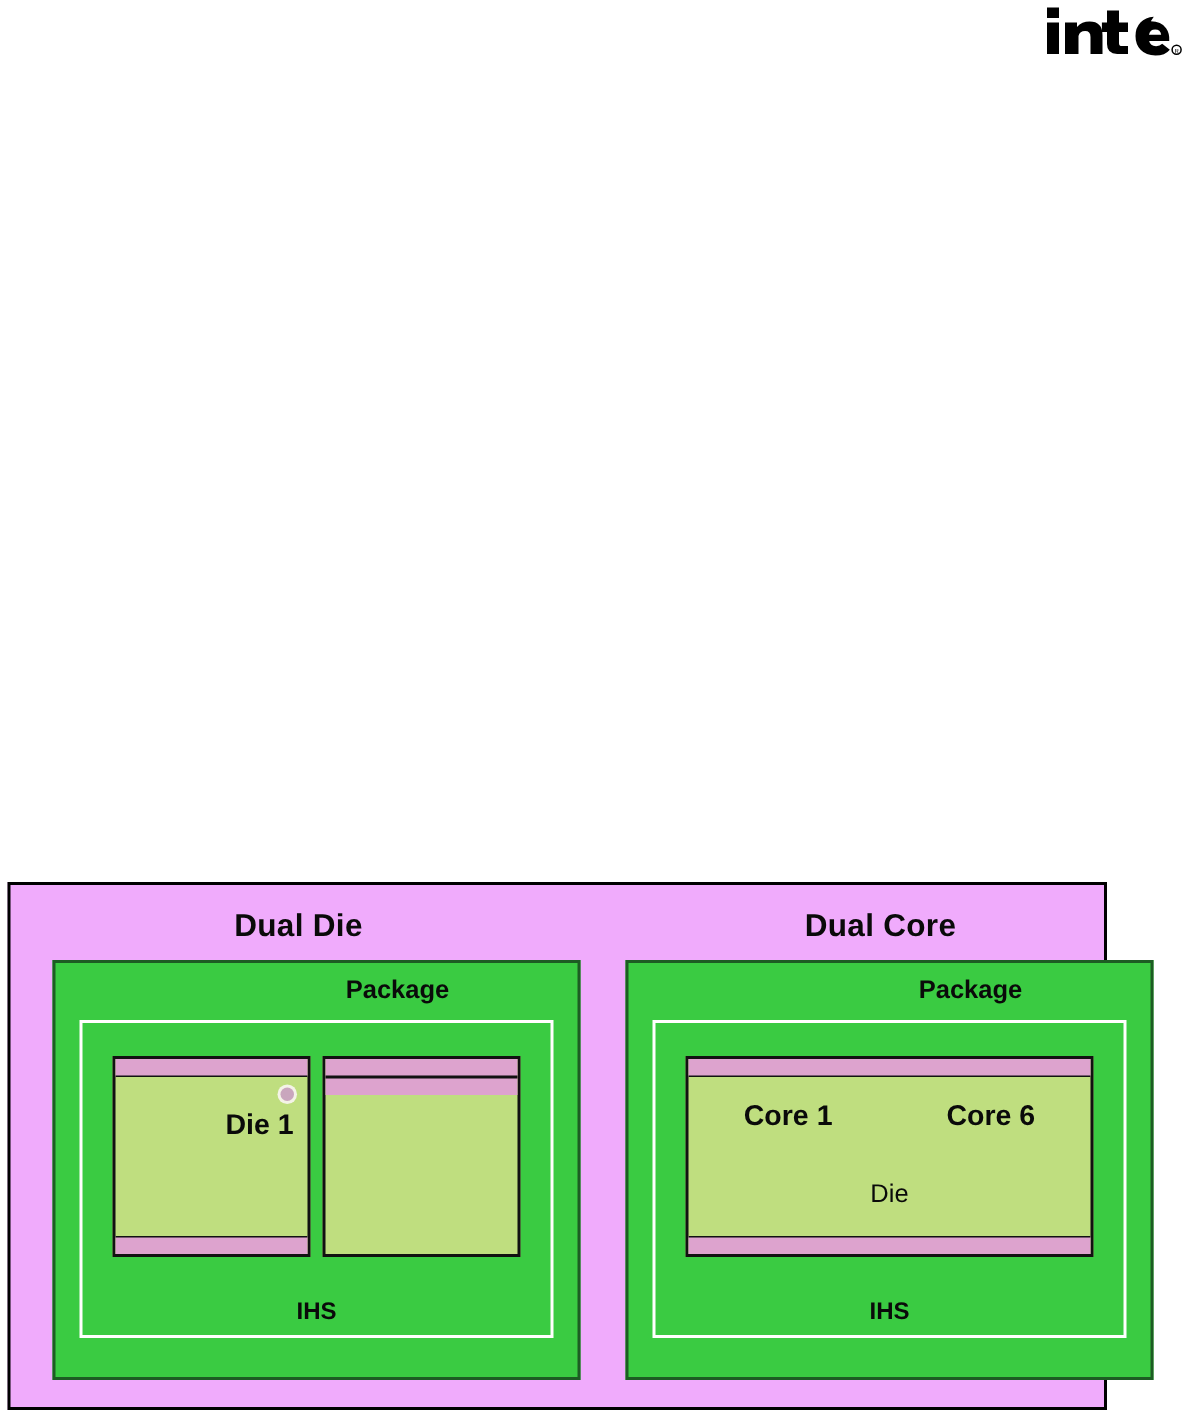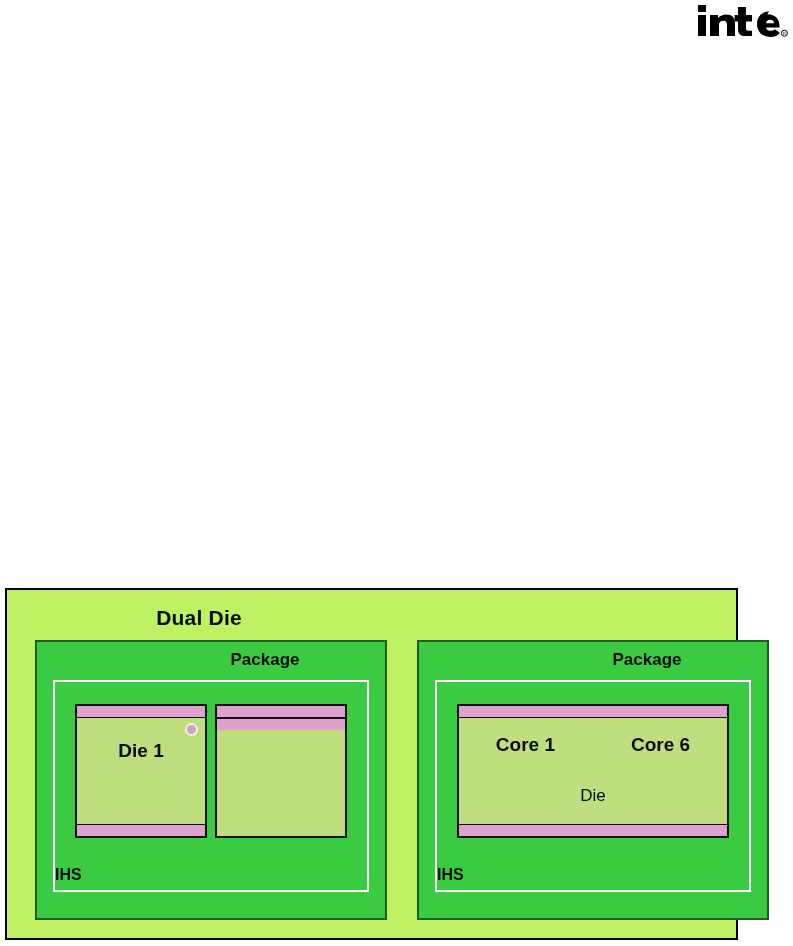--- a/index.html
+++ b/index.html
@@ -27,21 +27,21 @@
 
   
   .diagram-frame {
     position: absolute;
     left: 5px;
     top: 588px;
     width: 733px;
     height: 352px;
     border: 2px solid #000000;
     box-sizing: border-box;
-    background: #bef264;
+    background: #f0abfc;
   }
 
   .panels {
     position: absolute;
     inset: 0;
   }
 
   .panel {
     position: absolute;
     top: 0;
@@ -96,20 +96,21 @@
     bottom: 26px;
     border: 2px solid #ffffff;
     box-sizing: border-box;
   }
 
   .ihs-label {
     position: absolute;
     left: 0;
     bottom: 6px;
     width: 100%;
+    text-align: center;
     font-size: 16px;
     font-weight: bold;
     color: #0a0a0a;
   }
 
   
   .die-row {
     position: absolute;
     left: 20px;
     right: 20px;
@@ -146,20 +147,21 @@
 
   .die-label {
     position: absolute;
     left: 0;
     top: 22px;
     width: 100%;
     text-align: center;
     font-size: 19px;
     font-weight: bold;
     color: #0a0a0a;
+    padding-left: 32px;
   }
 
   
   .die-pad {
     position: absolute;
     top: 7px;
     right: 9px;
     width: 9px;
     height: 9px;
     border-radius: 50%;
@@ -243,20 +245,21 @@
             </div>
 
           </div>
 
           <div class="ihs-label">IHS</div>
         </div>
       </div>
     </div>
 
     <div class="panel panel-right">
+      <div class="panel-title">Dual Core</div>
 
       <div class="package-box">
         <div class="package-label">Package</div>
 
         <div class="ihs-box">
           <div class="die-row">
 
             <div class="die die-wide">
               <div class="die-bar"></div>
               <div class="die-body">

